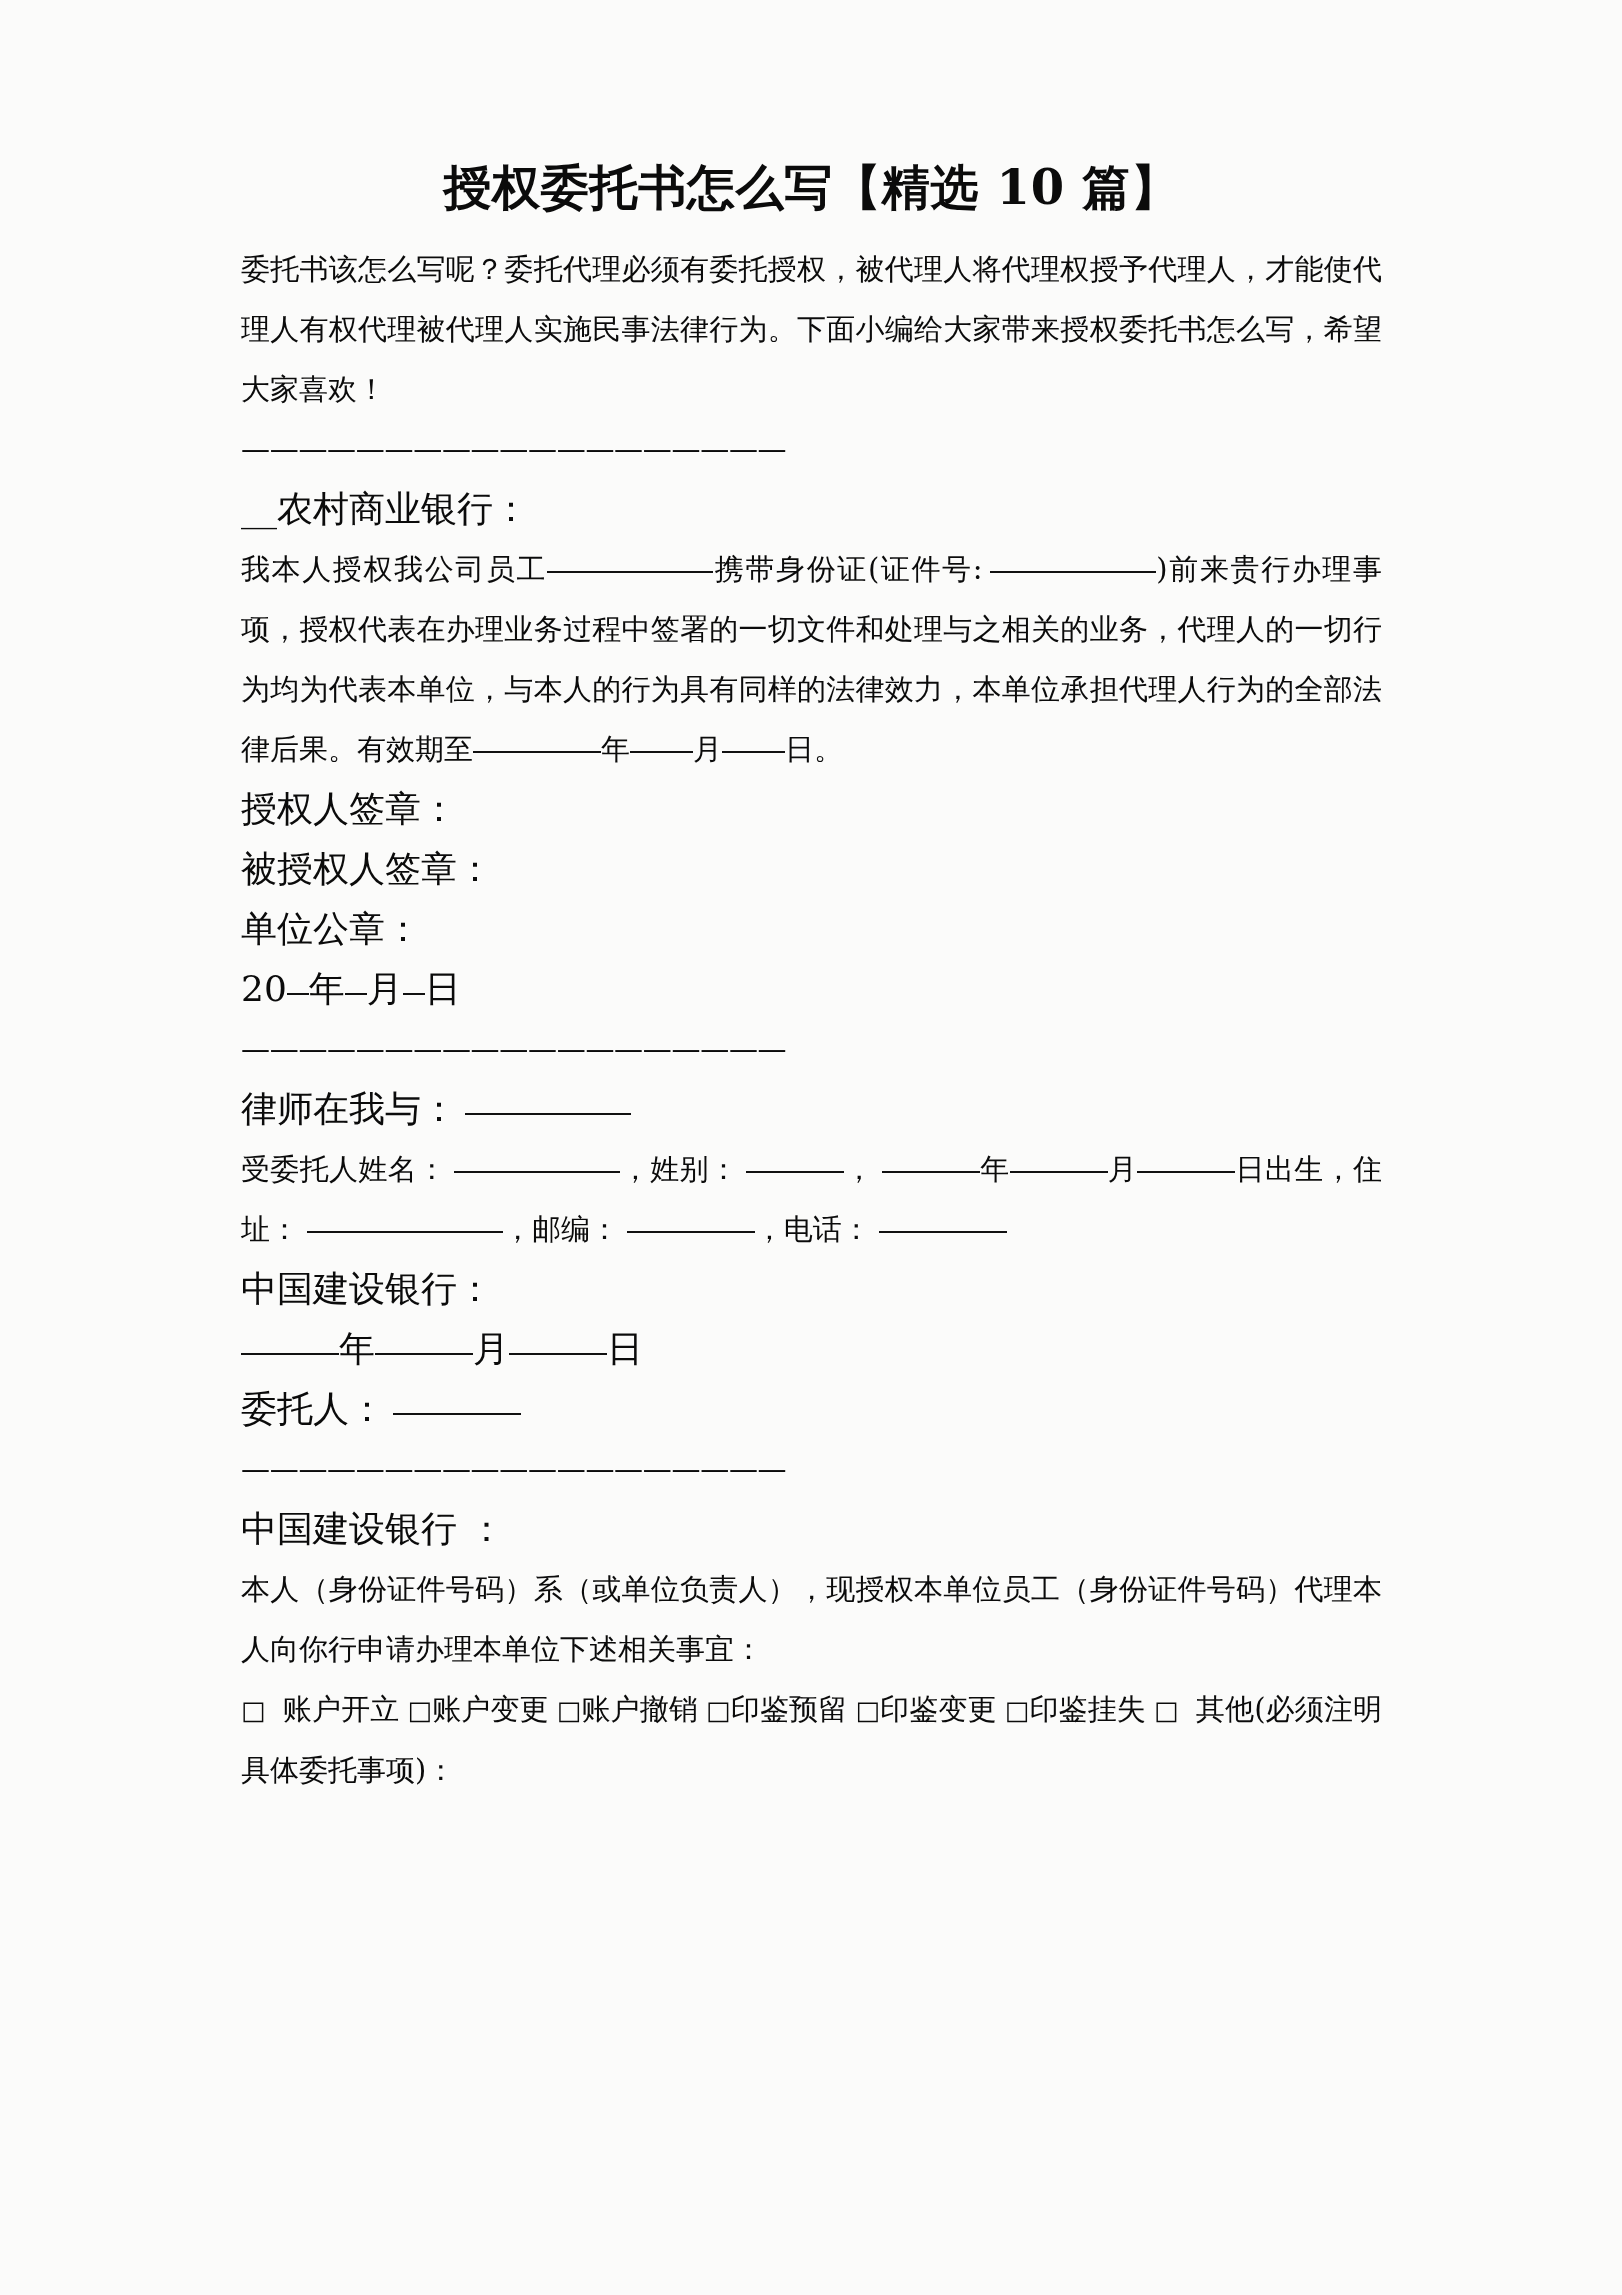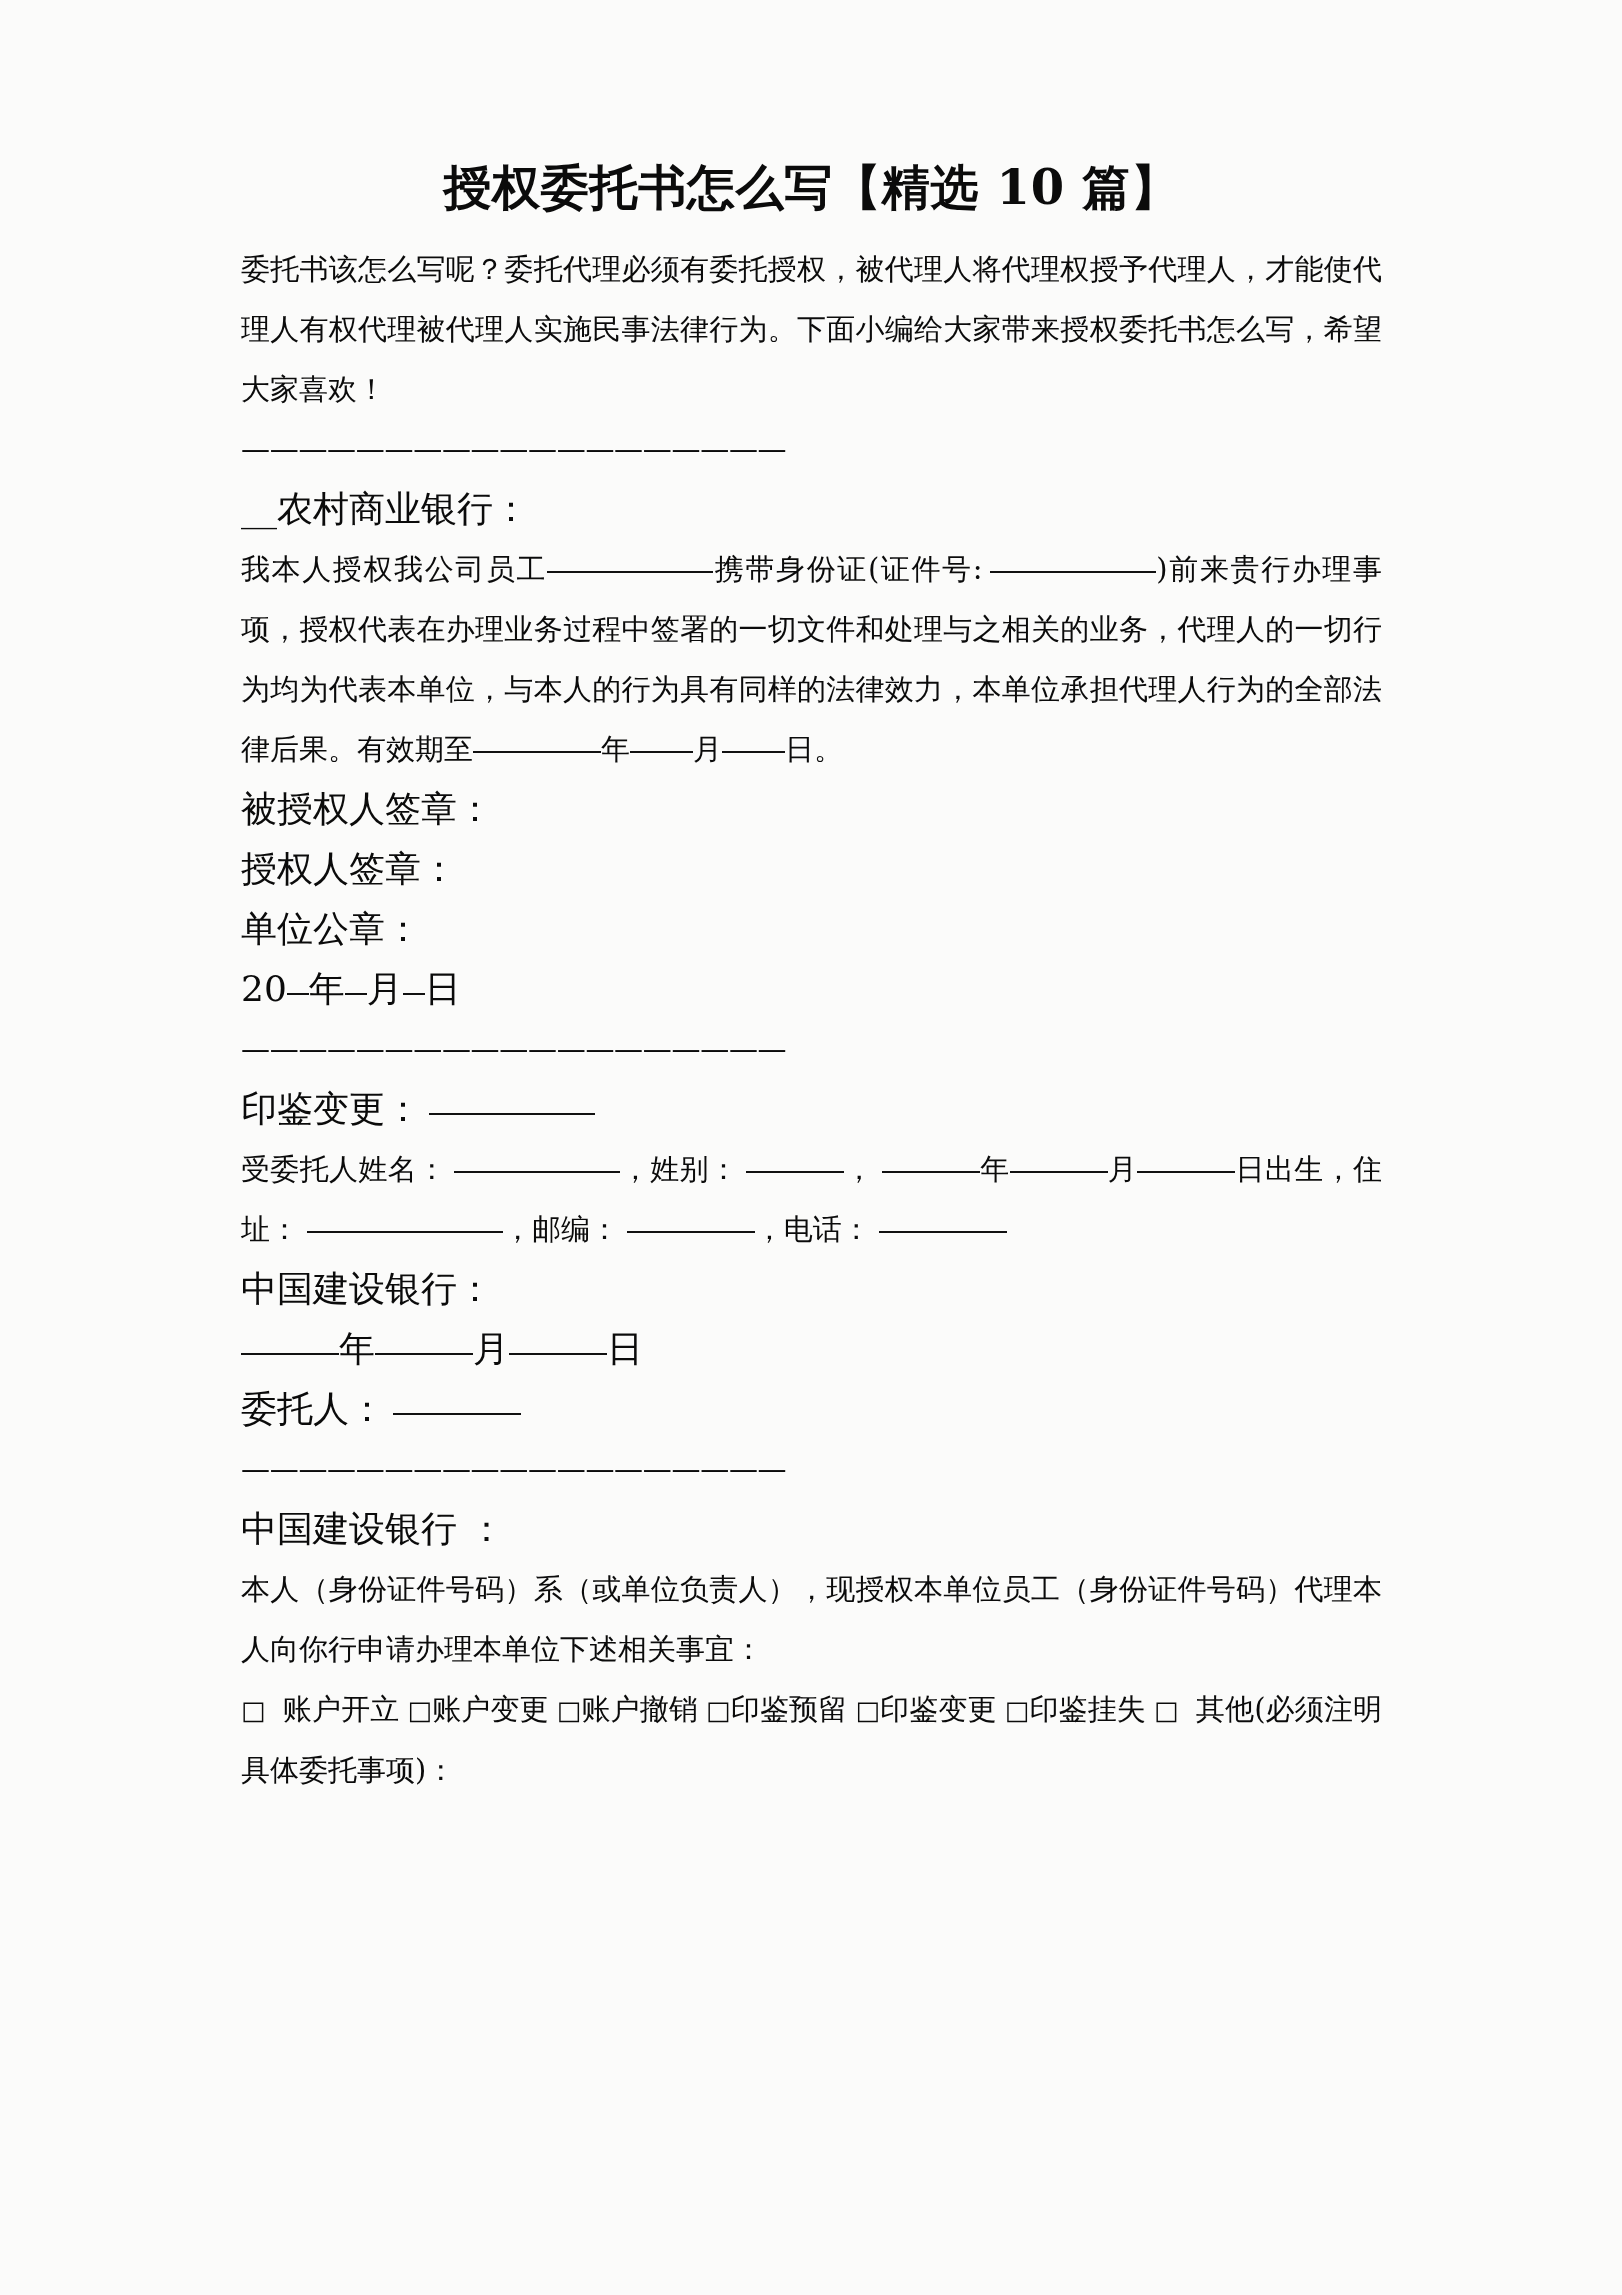--- a/index.html
+++ b/index.html
@@ -105,32 +105,32 @@
     <p class="para justified">委托书该怎么写呢？委托代理必须有委托授权，被代理人将代理权授予代理人，才能使代理人有权代理被代理人实施民事法律行为。下面小编给大家带来授权委托书怎么写，希望大家喜欢！</p>
 
     <div class="sep">———————————————————</div>
 
     <div class="line">
       <span>__</span><span>农村商业银行：</span>
     </div>
 
     <p class="para justified"><span>我本人授权我公司员工</span><span class="blank b-xl"></span><span>携带身份证(证件号:</span><span class="sp"></span><span class="blank b-xl"></span><span>)前来贵行办理事项，授权代表在办理业务过程中签署的一切文件和处理与之相关的业务，代理人的一切行为均为代表本单位，与本人的行为具有同样的法律效力，本单位承担代理人行为的全部法律后果。有效期至</span><span class="blank b-lg"></span><span>年</span><span class="blank b-sm"></span><span>月</span><span class="blank b-sm"></span><span>日。</span></p>
 
+    <div class="line">授权人签章：</div>
     <div class="line">被授权人签章：</div>
-    <div class="line">授权人签章：</div>
     <div class="line">单位公章：</div>
 
     <div class="line">
       <span>20</span><span class="usc"></span><span>年</span><span class="usc"></span><span>月</span><span class="usc"></span><span>日</span>
     </div>
 
     <div class="sep">———————————————————</div>
 
     <div class="line">
-      <span>印鉴变更：</span><span class="sp"></span><span class="blank b-xl"></span>
+      <span>律师在我与：</span><span class="sp"></span><span class="blank b-xl"></span>
     </div>
 
     <p class="para justified"><span>受委托人姓名：</span><span class="sp"></span><span class="blank b-xl"></span><span>，姓别：</span><span class="sp"></span><span class="blank b-md"></span><span>，</span><span class="sp"></span><span class="blank b-md"></span><span>年</span><span class="blank b-md"></span><span>月</span><span class="blank b-md"></span><span>日出生，住址：</span><span class="sp"></span><span class="blank b-xxl"></span><span>，邮编：</span><span class="sp"></span><span class="blank b-lg"></span><span>，电话：</span><span class="sp"></span><span class="blank b-lg"></span></p>
 
 
     <div class="line">中国建设银行：</div>
 
     <div class="line">
       <span class="blank b-md"></span><span>年</span><span class="blank b-md"></span><span>月</span><span class="blank b-md"></span><span>日</span>
     </div>

